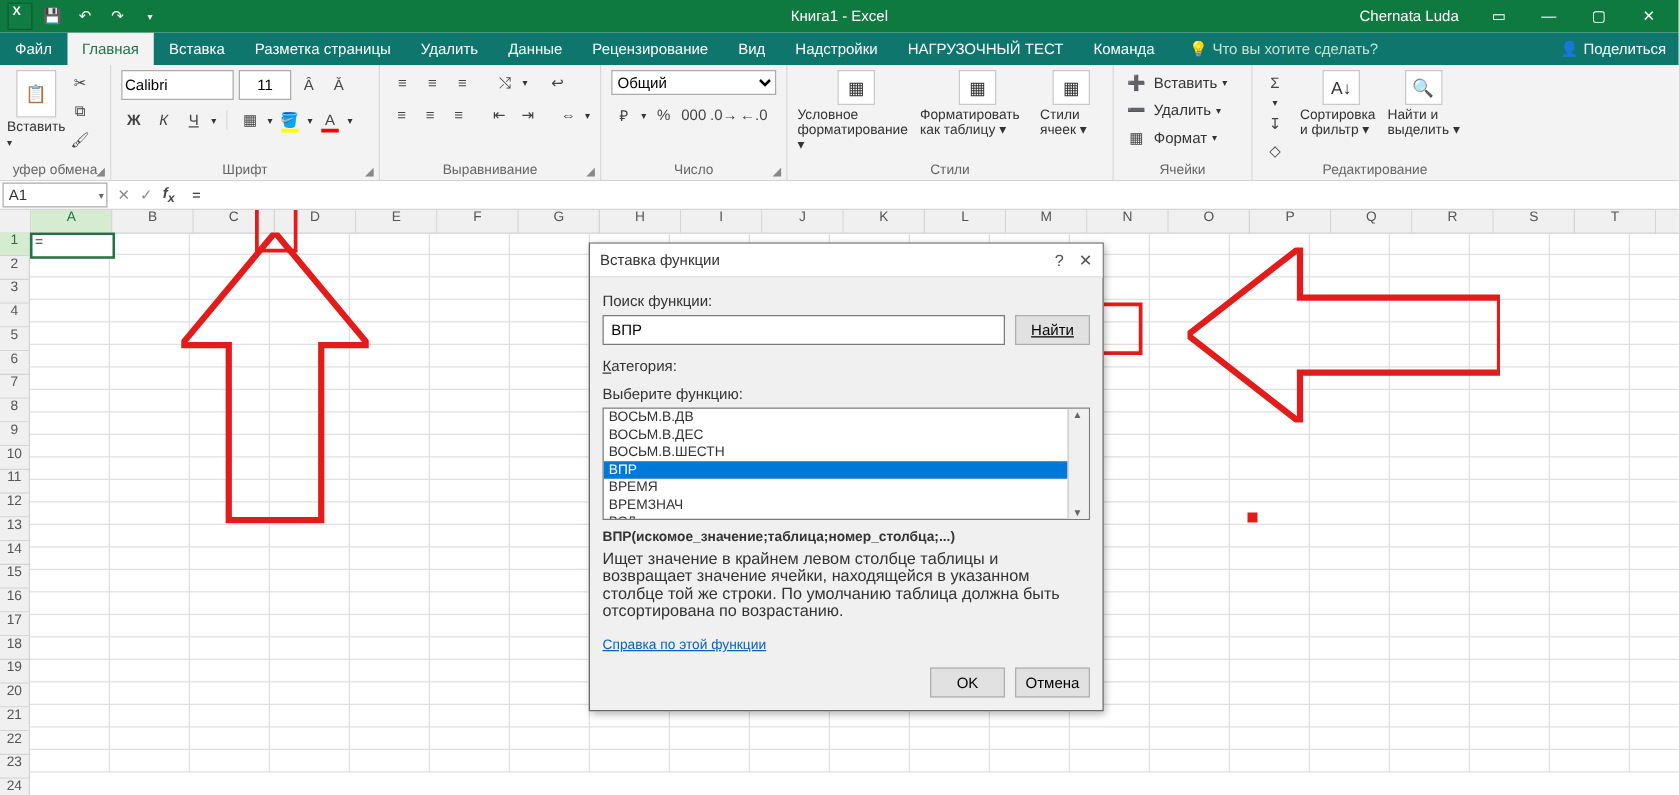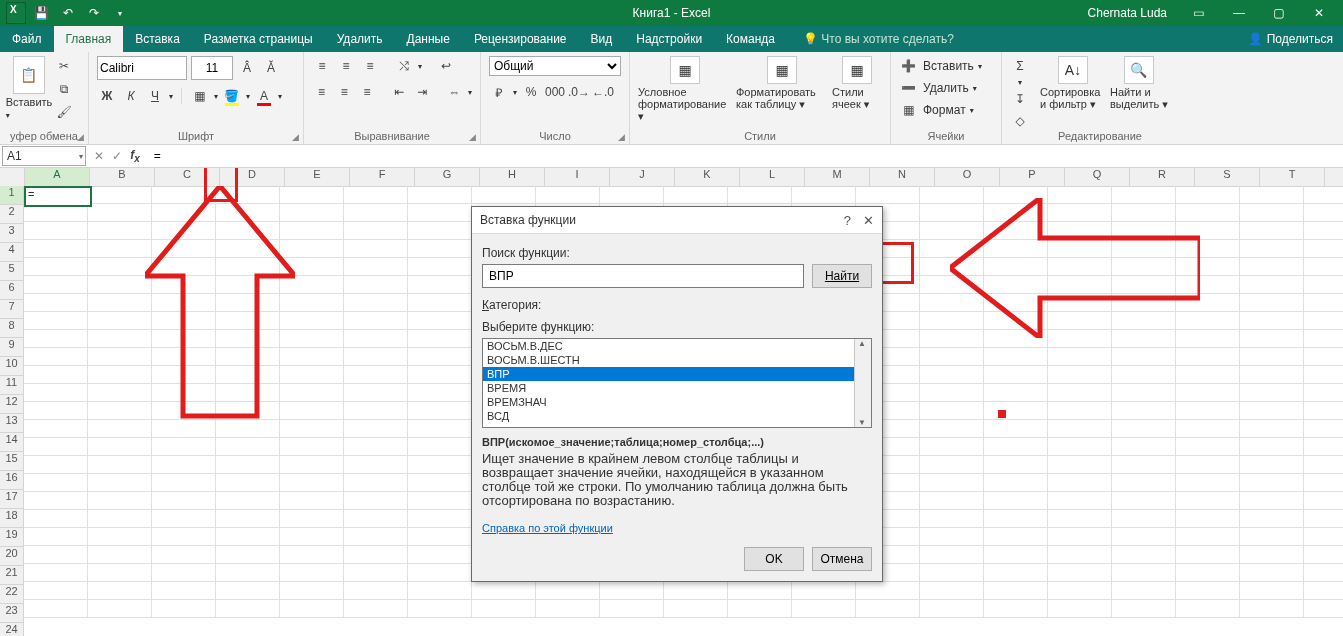--- a/index.html
+++ b/index.html
@@ -112,20 +112,21 @@
 <div class="tabs" id="ribbon-tabs">
     <div class="tab">Файл</div>
     <div class="tab active">Главная</div>
     <div class="tab">Вставка</div>
     <div class="tab">Разметка страницы</div>
     <div class="tab">Удалить</div>
     <div class="tab">Данные</div>
     <div class="tab">Рецензирование</div>
     <div class="tab">Вид</div>
     <div class="tab">Надстройки</div>
+    <div class="tab">НАГРУЗОЧНЫЙ ТЕСТ</div>
     <div class="tab">Команда</div>
     <div class="tab tell-me">💡 Что вы хотите сделать?</div>
     <div class="share">👤 Поделиться</div>
   </div>
 
 <div class="ribbon">
   <div class="group" style="width:72px;">
     <div class="row" style="align-items:flex-start;">
       <div class="big-btn" style="width:42px;">
         <div class="ico" style="width:30px;height:36px;">📋</div>
@@ -897,40 +898,41 @@
   <div class="red-square" style="left:998px; top:242px;"></div>
 
   <svg class="arrow" style="left:145px; top:18px;" width="150" height="250">
     <path d="M75 0 L150 90 L112 90 L112 230 L38 230 L38 90 L0 90 Z" fill="none" stroke="#e21b1b" stroke-width="5"></path>
   </svg>
 
   <svg class="arrow" style="left:950px; top:30px;" width="250" height="140">
     <path d="M0 70 L90 0 L90 40 L250 40 L250 100 L90 100 L90 140 Z" fill="none" stroke="#e21b1b" stroke-width="5"></path>
   </svg>
 
-  <div class="dialog" style="top:26px;margin-top:12px;">
+  <div class="dialog" style="top:26px;">
     <div class="dlg-title">
       <span>Вставка функции</span>
       <span class="ctrls">
         <span>?</span>
         <span>✕</span>
       </span>
     </div>
     <div class="body">
       <label class="sec"><span class="underline-accesskey" style="text-decoration:none;"><span>Поиск функции:</span></span></label>
       <div class="search-row">
         <input type="text" class="search-input" value="ВПР" style="">
         <button class="find-btn"><span style="text-decoration:underline;">Найти</span></button>
       </div>
       <div class="cat-row">
         <span><span style="text-decoration:underline;">К</span>атегория:</span>
       </div>
       <label class="sec" style="margin-top:8px;">Выберите функцию:</label>
       <div class="list" id="fn-list">
         <div class="scroll"></div>
+      <div class="opt">ВОСЬМ.В.ДВ</div>
           <div class="opt">ВОСЬМ.В.ДЕС</div>
           <div class="opt">ВОСЬМ.В.ШЕСТН</div>
           <div class="opt sel">ВПР</div>
           <div class="opt">ВРЕМЯ</div>
           <div class="opt">ВРЕМЗНАЧ</div>
           <div class="opt">ВСД</div>
         </div>
       <div class="sig">ВПР(искомое_значение;таблица;номер_столбца;...)</div>
       <div class="desc">Ищет значение в крайнем левом столбце таблицы и возвращает значение ячейки, находящейся в указанном столбце той же строки. По умолчанию таблица должна быть отсортирована по возрастанию.</div>
       <a class="help-link">Справка по этой функции</a>

